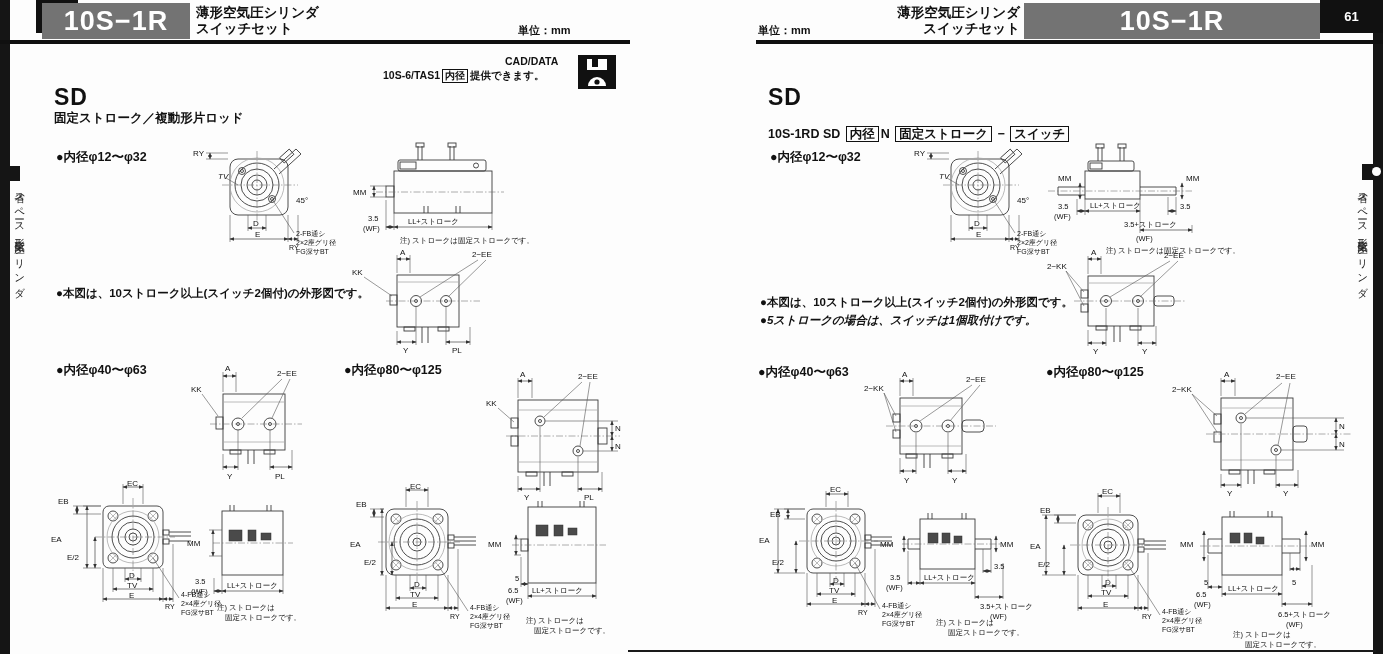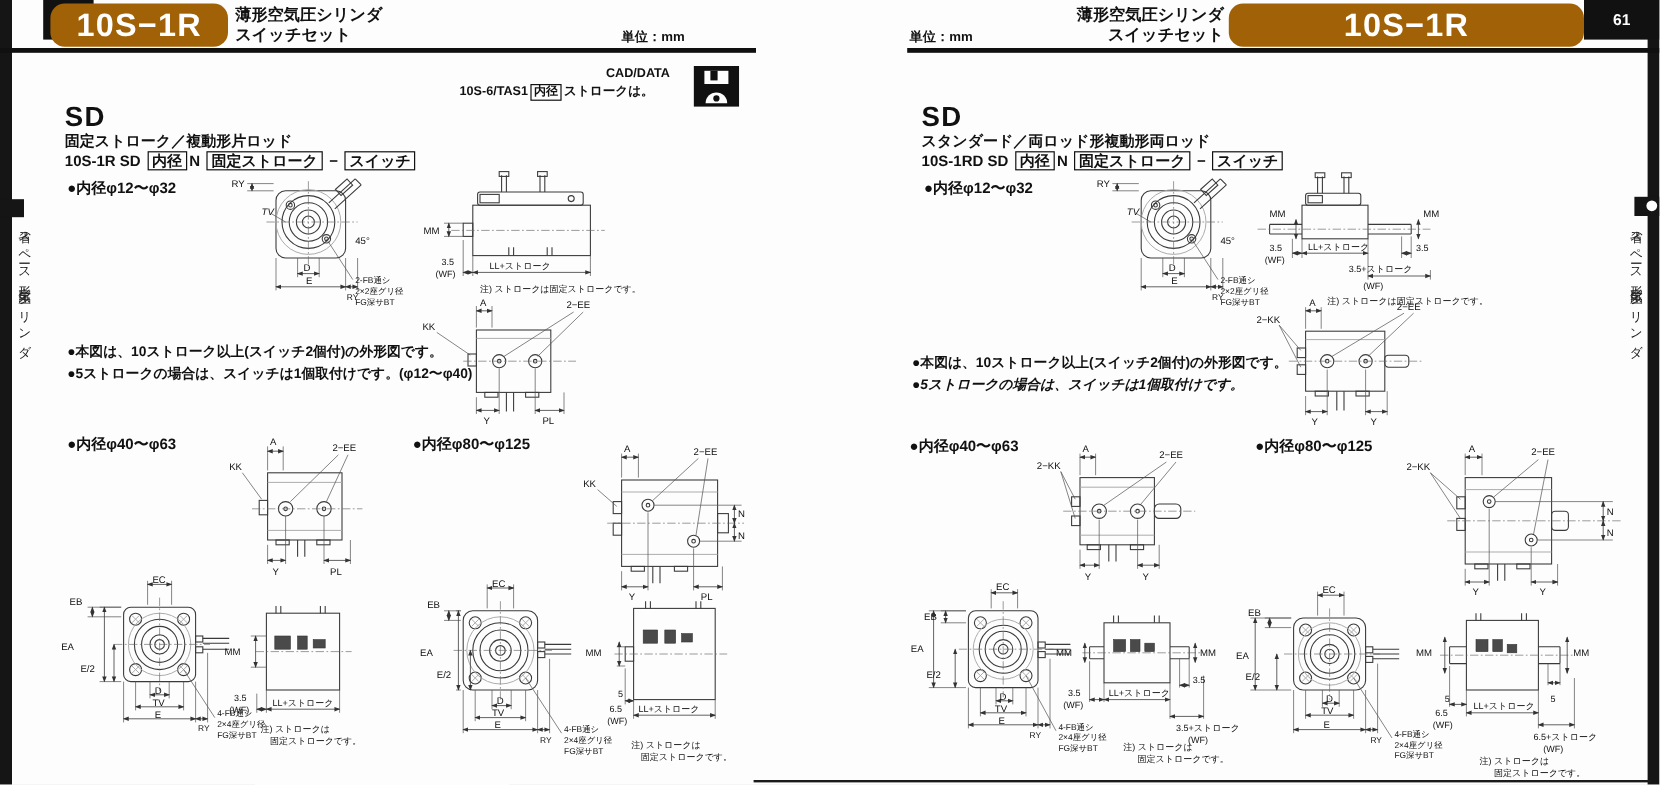--- a/index.html
+++ b/index.html
@@ -1,22 +1,22 @@
 <!DOCTYPE html>
 <html><head>
 <meta charset="utf-8">
 <style>
   html,body{margin:0;padding:0;background:#e8e8e8;}
   #page{position:relative;width:1383px;height:654px;background:#fdfdfd;overflow:hidden;
         font-family:"Liberation Sans",sans-serif;color:#111;}
   .abs{position:absolute;}
   
   .pgnum{background:#111;color:#fff;font-size:13px;font-weight:bold;display:flex;align-items:center;justify-content:center;}
-  .graybar{background:#a16207;color:#fff;display:flex;align-items:center;justify-content:center;
-           font-size:27px;font-weight:bold;letter-spacing:1px;border-radius:12px;}
+  .graybar{background:#737373;color:#fff;display:flex;align-items:center;justify-content:center;
+           font-size:27px;font-weight:bold;letter-spacing:1px;}
   .htitle{font-size:13.5px;font-weight:bold;line-height:16px;}
   .unit{font-size:11px;font-weight:bold;}
   .hrule{background:#101010;height:4px;}
   
   .sidebar{background:#151515;}
   .vtext{writing-mode:vertical-rl;text-orientation:upright;font-size:10.5px;letter-spacing:2px;color:#222;}
   
   .h-sd{font-size:23px;font-weight:600;letter-spacing:1px;}
   .sub{font-size:12.5px;font-weight:bold;}
   .code{font-size:12.5px;font-weight:bold;}
@@ -67,49 +67,46 @@
   <div class="abs pgnum" style="left:0;top:0;width:42px;height:33px;margin-left:36px;">46</div>
   <div class="abs graybar" style="left:42px;top:3px;width:148px;height:36px;">10S−1R</div>
   <div class="abs htitle" style="left:196px;top:5px;">
     <div>薄形空気圧シリンダ</div>
     <div>スイッチセット</div>
   </div>
   <div class="abs unit" style="left:518px;top:23px;">単位：mm</div>
   <div class="abs hrule" style="left:0;top:40px;width:630px;"></div>
 
   <div class="abs cadl1" style="left:505px;top:55px;">CAD/DATA</div>
-  <div class="abs cadl2" style="left:383px;top:69px;"><span>10S-6/TAS1</span><span class="bx">内径</span><span>ストロークは。</span></div>
+  <div class="abs cadl2" style="left:383px;top:69px;"><span>10S-6/TAS1</span><span class="bx">内径</span><span>提供できます。</span></div>
   <svg class="abs" style="left:578px;top:55px;" width="38" height="34" viewBox="0 0 38 34">
     <rect width="38" height="34" fill="#111"></rect>
     <rect x="9" y="4" width="20" height="11" fill="#fff"></rect>
     <rect x="14" y="4" width="6" height="8" fill="#111"></rect>
     <path d="M10,31 a9 9 0 0 1 18,0 z" fill="#fff"></path>
     <circle cx="19" cy="27" r="2.6" fill="#111"></circle>
   </svg>
 
   <div class="abs unit" style="left:758px;top:23px;">単位：mm</div>
   <div class="abs htitle" style="left:850px;top:5px;width:170px;text-align:right;">
     <div>薄形空気圧シリンダ</div>
     <div>スイッチセット</div>
   </div>
   <div class="abs graybar" style="left:1024px;top:3px;width:296px;height:36px;">10S−1R</div>
   <div class="abs pgnum" style="left:1320px;top:0;width:63px;height:33px;">61</div>
   <div class="abs hrule" style="left:756px;top:40px;width:627px;"></div>
 
   <div class="abs h-sd" style="left:54px;top:84px;">SD</div>
   <div class="abs sub" style="left:54px;top:110px;">固定ストローク／複動形片ロッド</div>
-  <div class="abs code" style="left:54px;top:126px;"><span>10S-1R SD</span> <span class="bx">内径</span><span>N</span> <span class="bx">固定ストローク</span> <span>−</span> <span class="bx">スイッチ</span></div>
   <div class="abs bore" style="left:56px;top:149px;">●内径φ12〜φ32</div>
   <div class="abs note" style="left:56px;top:286px;">●本図は、10ストローク以上(スイッチ2個付)の外形図です。</div>
-  <div class="abs note" style="left:56px;top:304px;">●5ストロークの場合は、スイッチは1個取付けです。(φ12〜φ40)</div>
   <div class="abs bore" style="left:56px;top:362px;">●内径φ40〜φ63</div>
   <div class="abs bore" style="left:344px;top:362px;">●内径φ80〜φ125</div>
 
   <div class="abs h-sd" style="left:768px;top:84px;">SD</div>
-  <div class="abs sub" style="left:768px;top:110px;">スタンダード／両ロッド形複動形両ロッド</div>
   <div class="abs code" style="left:768px;top:126px;"><span>10S-1RD SD</span> <span class="bx">内径</span><span>N</span> <span class="bx">固定ストローク</span> <span>−</span> <span class="bx">スイッチ</span></div>
   <div class="abs bore" style="left:770px;top:149px;">●内径φ12〜φ32</div>
   <div class="abs note" style="left:760px;top:295px;">●本図は、10ストローク以上(スイッチ2個付)の外形図です。</div>
   <div class="abs note" style="left:760px;top:313px;font-style:italic;">●5ストロークの場合は、スイッチは1個取付けです。</div>
   <div class="abs bore" style="left:758px;top:364px;">●内径φ40〜φ63</div>
   <div class="abs bore" style="left:1046px;top:364px;">●内径φ80〜φ125</div>
 
   <svg class="drw" style="left:192px;top:143px;" width="150" height="115" viewBox="0 0 150 115">
     <g class="ln">
       <rect x="38" y="16" width="58" height="56" rx="8"></rect>

